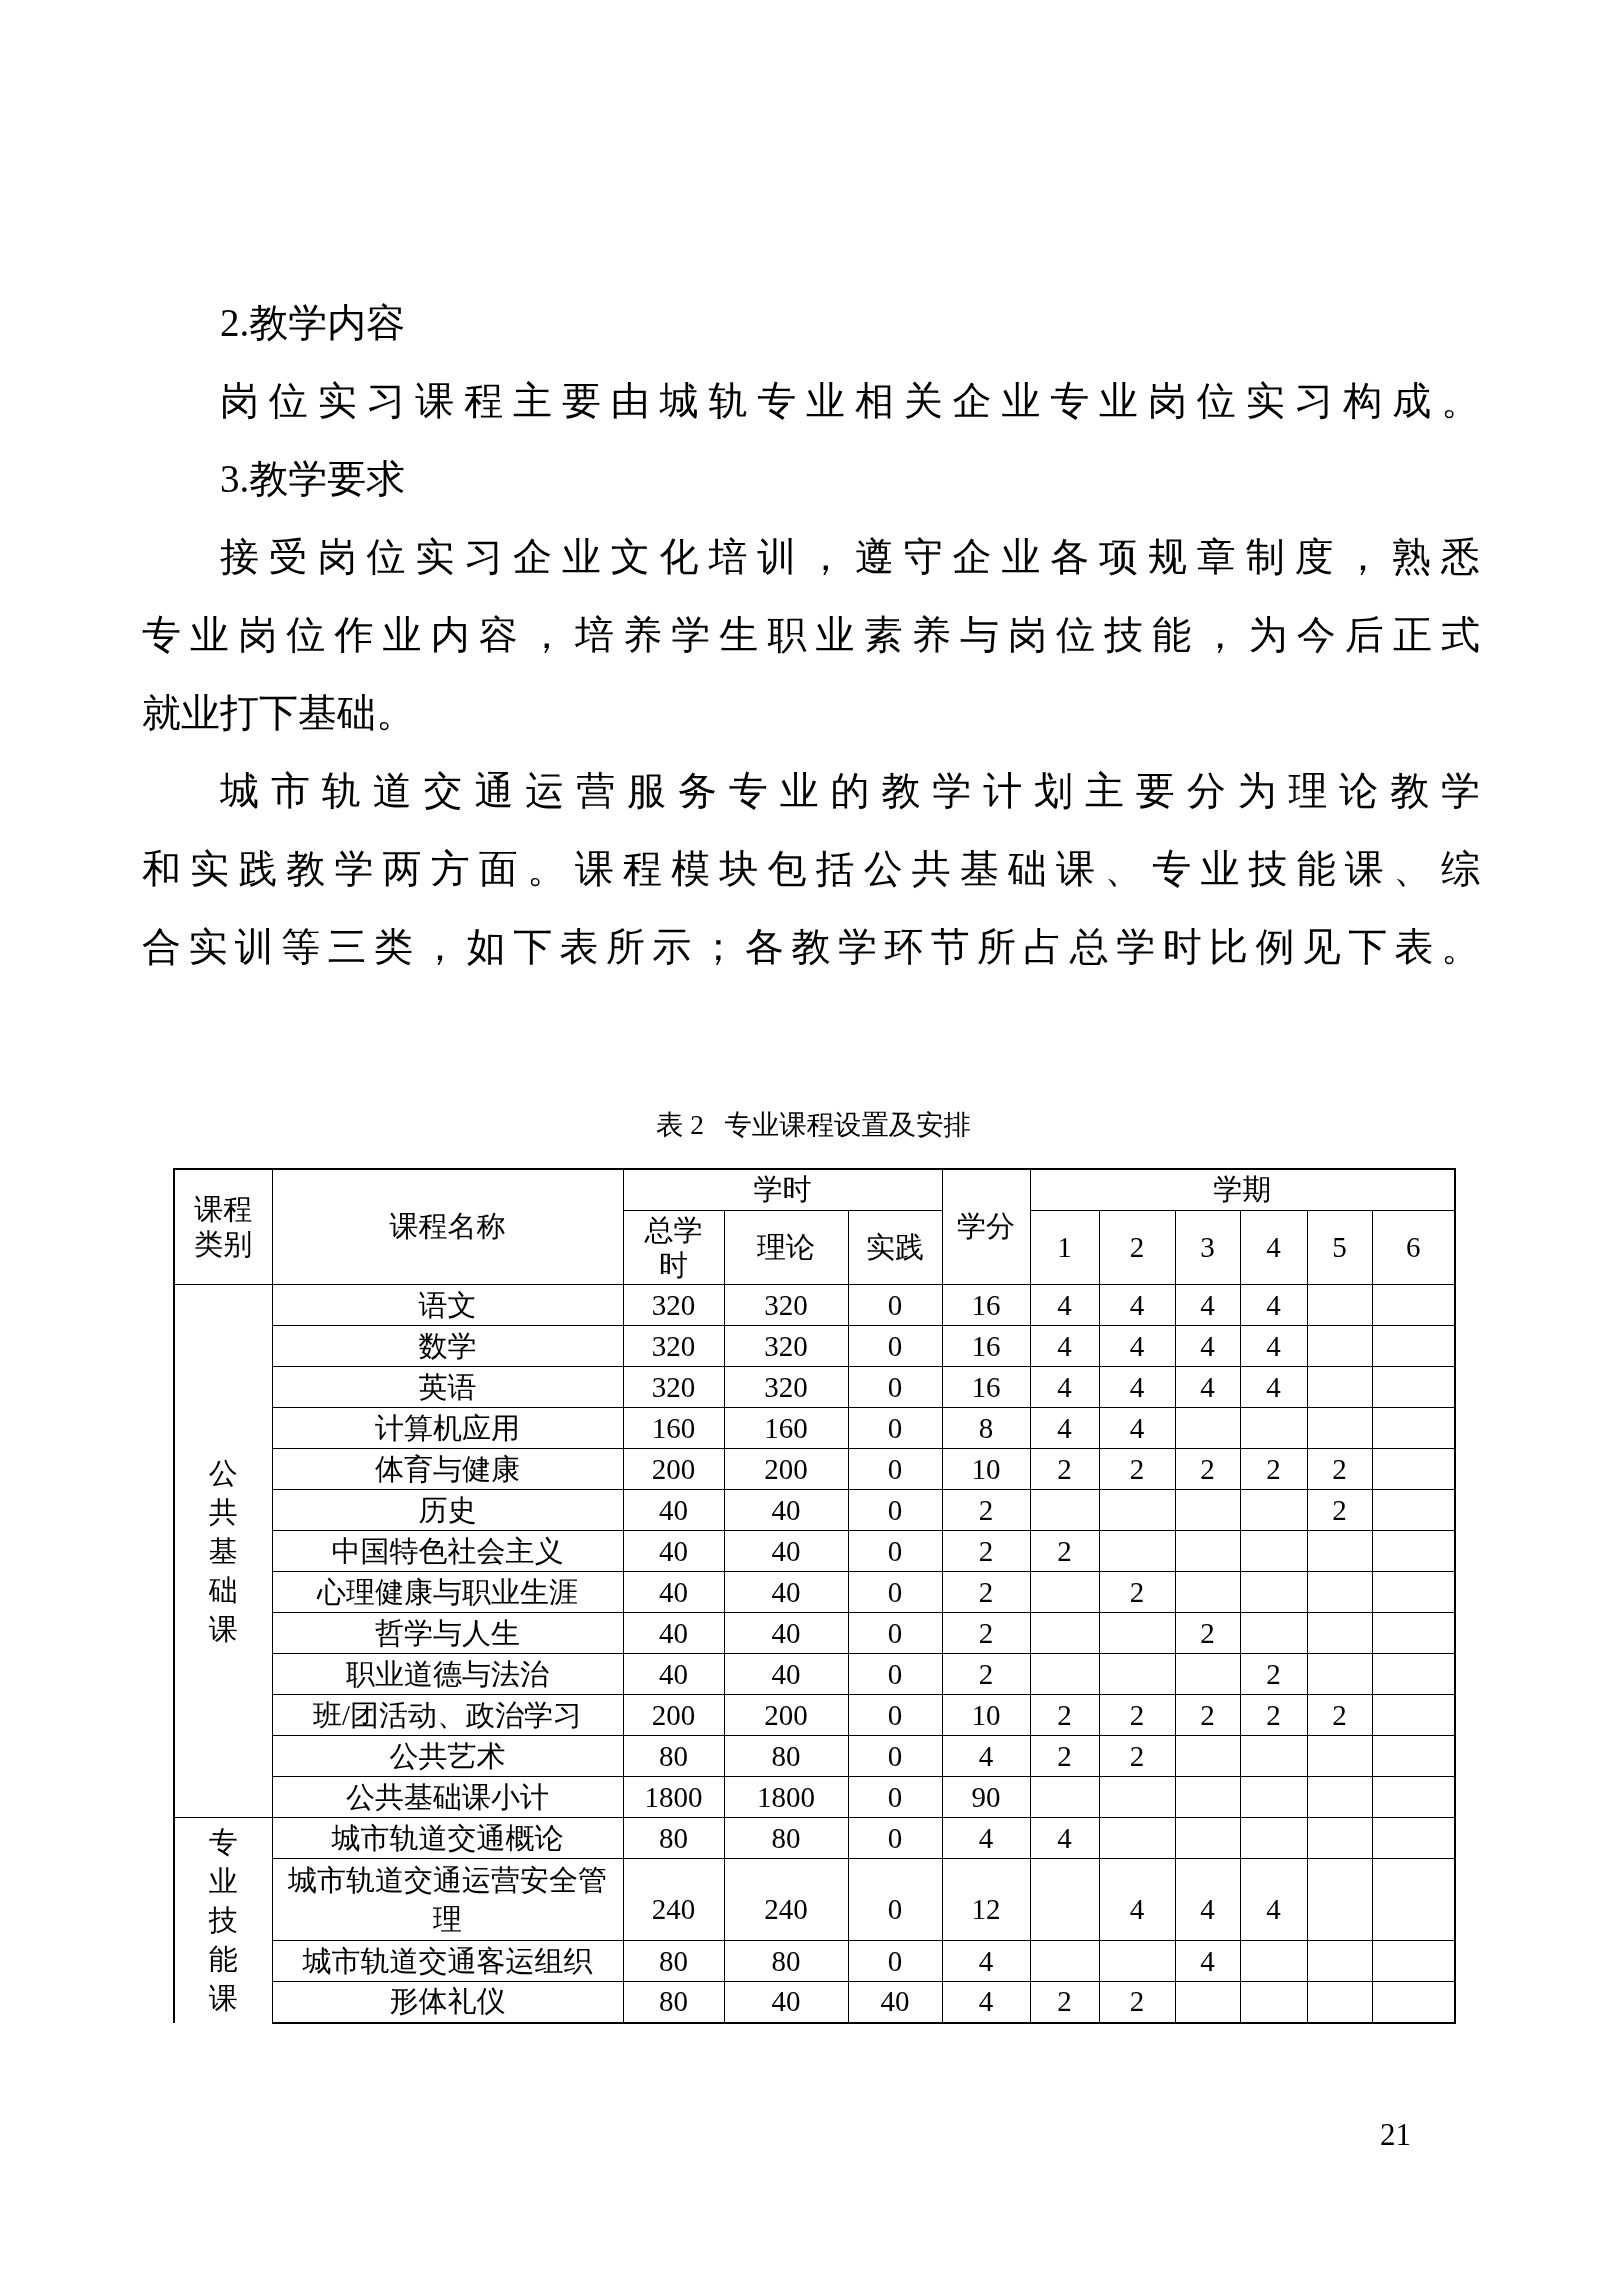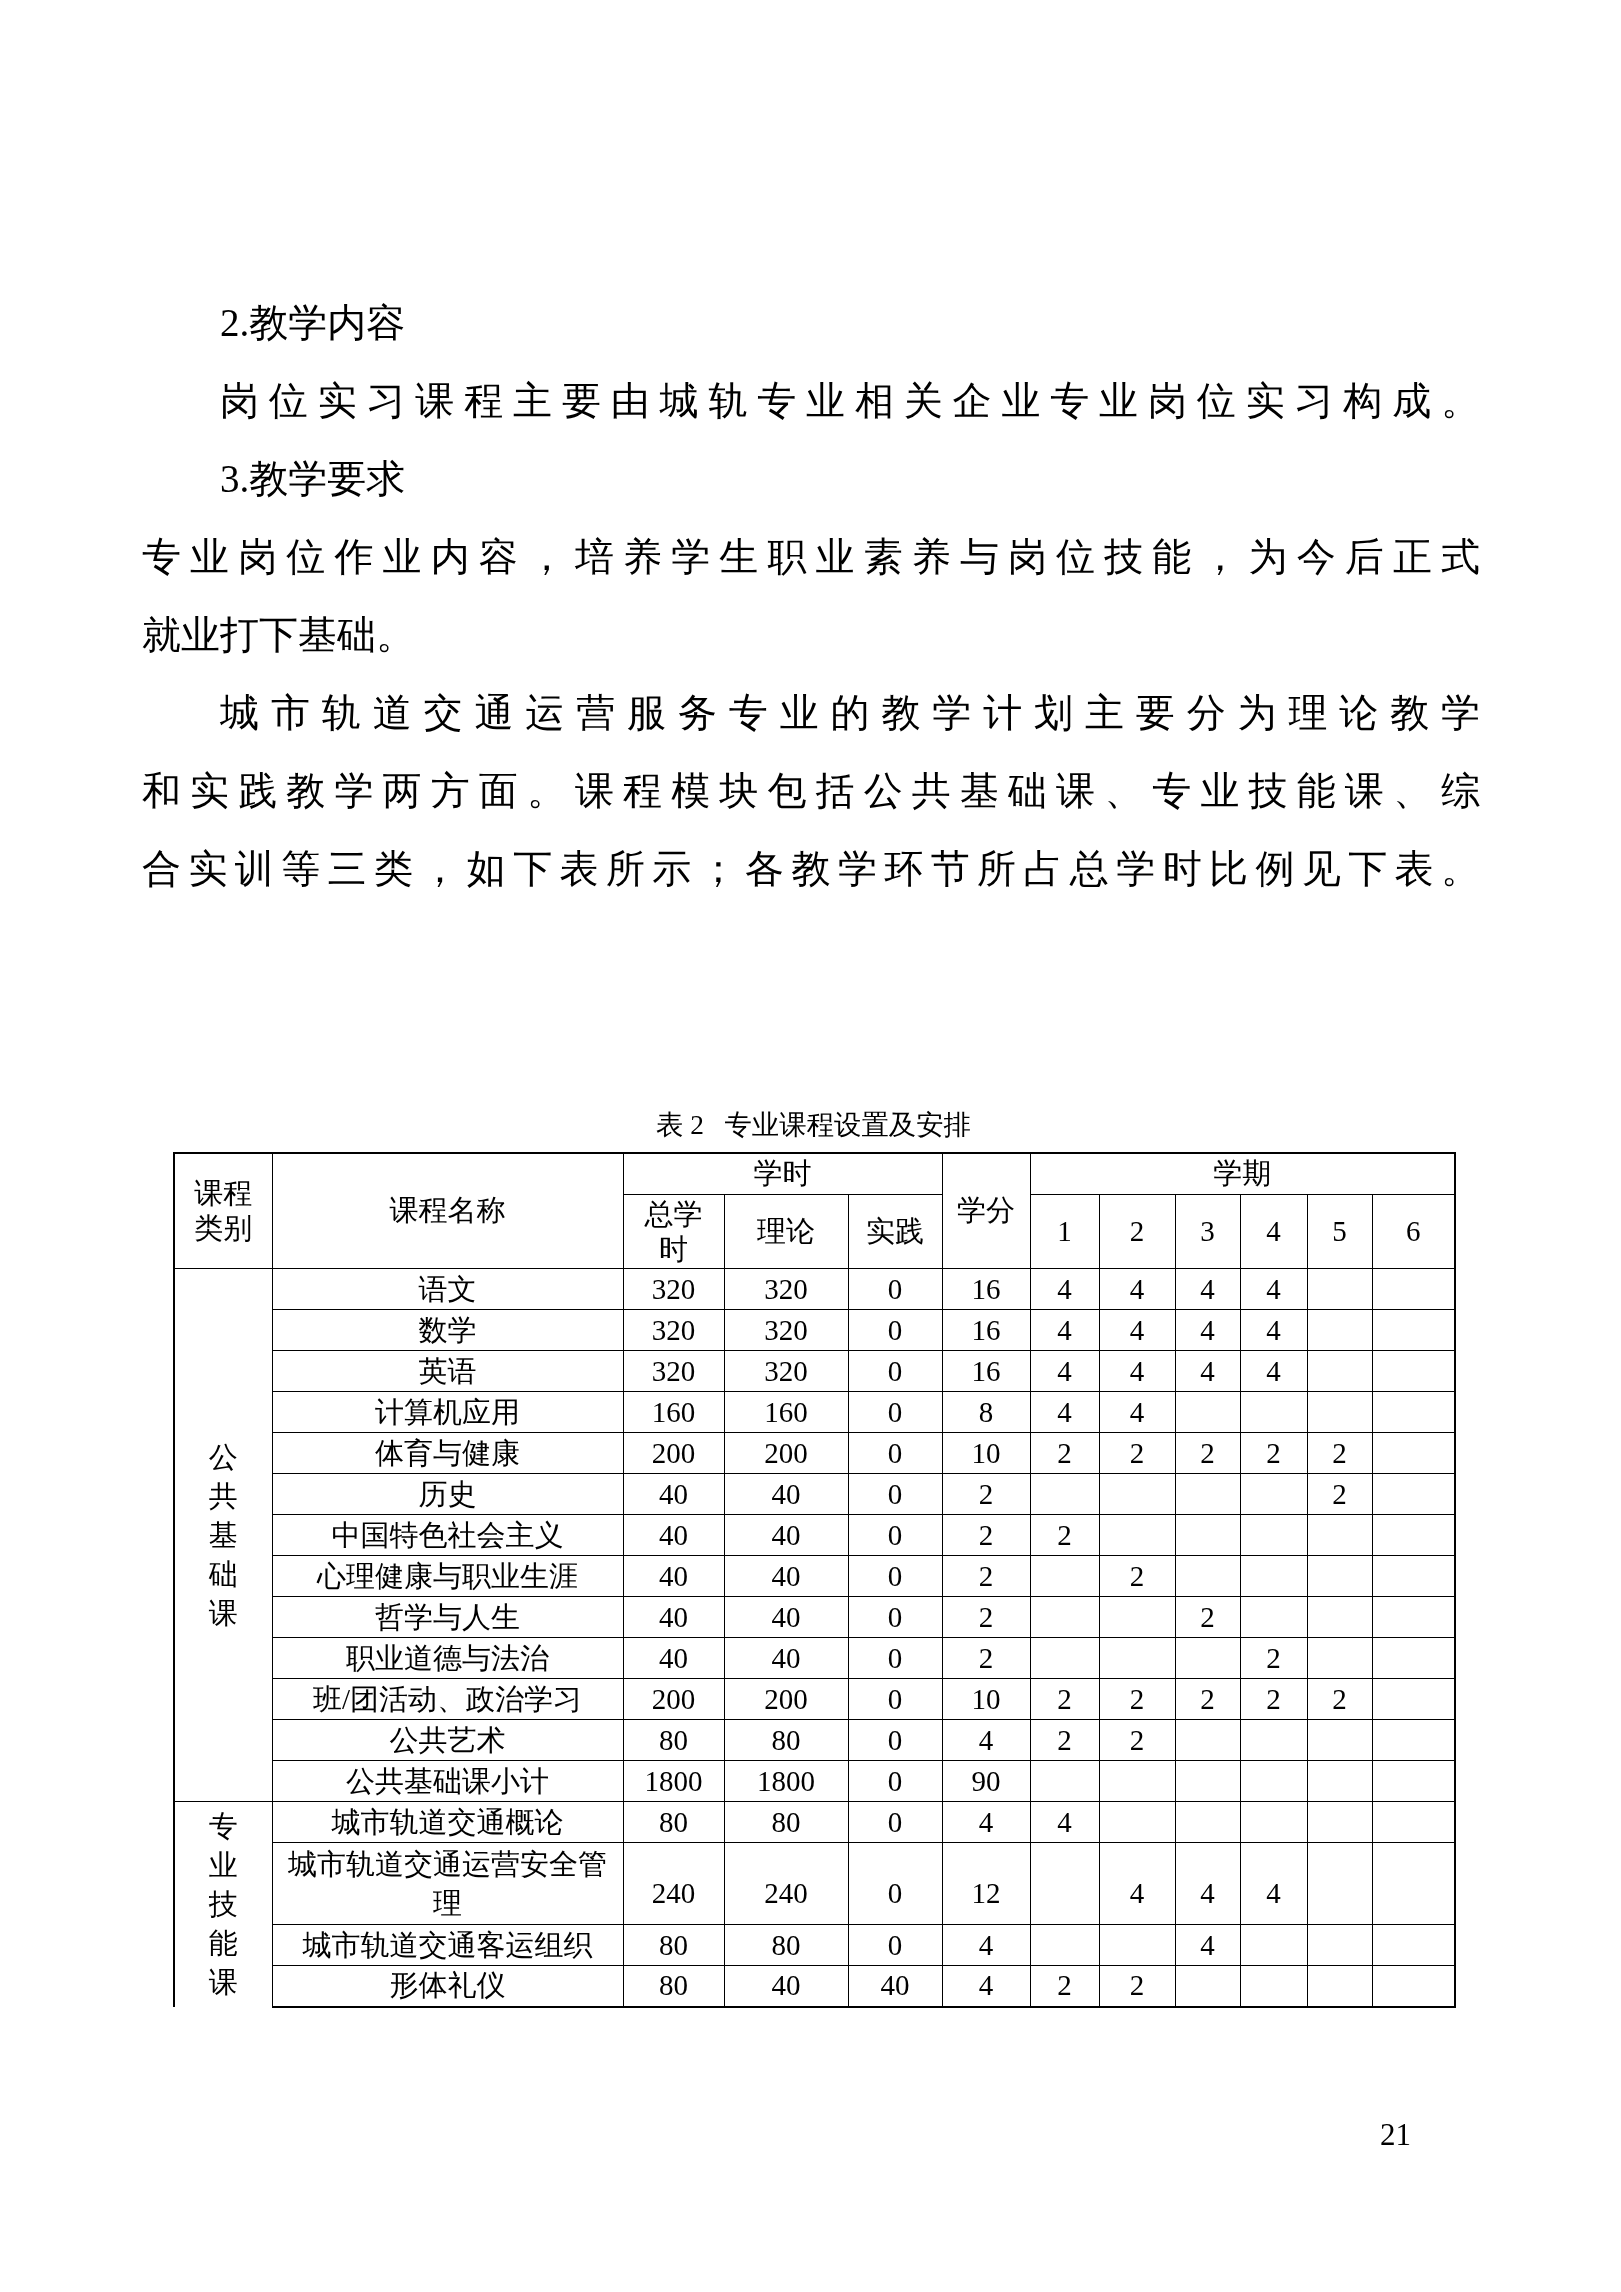--- a/index.html
+++ b/index.html
@@ -44,21 +44,21 @@
     position: absolute;
     left: 173px;
     top: 1106px;
     width: 1281px;
   }
   .table-title {
     text-align: center;
     font-size: 27.4px;
     line-height: 39px;
     height: 39px;
-    margin-bottom: 7px;
+    margin-bottom: 23px;
     white-space: pre;
   }
   table.course {
     border-collapse: collapse;
     table-layout: fixed;
     width: 1281px;
     border: 2px solid #000;
     padding-left: 19px;
   }
   table.course th, table.course td {
@@ -101,20 +101,21 @@
 </style>
 </head>
 <body>
 
 <div class="page">
 
   <div class="content">
       <div class="bline indent">2.教学内容</div>
       <div class="bline indent justify">岗位实习课程主要由城轨专业相关企业专业岗位实习构成。</div>
       <div class="bline indent">3.教学要求</div>
+      <div class="bline indent justify">接受岗位实习企业文化培训，遵守企业各项规章制度，熟悉</div>
       <div class="bline justify">专业岗位作业内容，培养学生职业素养与岗位技能，为今后正式</div>
       <div class="bline">就业打下基础。</div>
       <div class="bline indent justify">城市轨道交通运营服务专业的教学计划主要分为理论教学</div>
       <div class="bline justify">和实践教学两方面。课程模块包括公共基础课、专业技能课、综</div>
       <div class="bline justify">合实训等三类，如下表所示；各教学环节所占总学时比例见下表。</div>
     </div>
 
   <div class="table-wrap">
     <div class="table-title">表 2   专业课程设置及安排</div>
 

